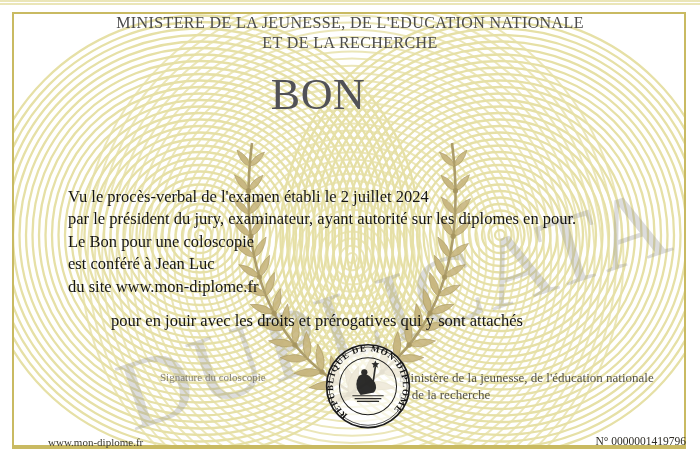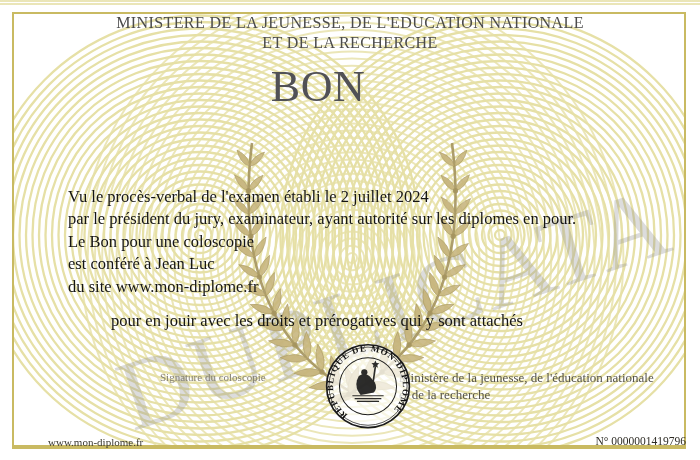--- a/index.html
+++ b/index.html
@@ -28,21 +28,21 @@
   .watermark{
     position:absolute; left:108px; top:328px;
     font-size:100px; line-height:1.15; letter-spacing:3px;
     color:rgba(150,150,150,0.33);
     transform:rotate(-18.5deg); transform-origin:0 50%;
     white-space:nowrap; font-family:"Liberation Serif", serif;
   }
 
   .header{ left:0; top:13px; width:700px; text-align:center;
     font-size:16px; line-height:20px; letter-spacing:.4px; color:#4b4b4b; }
-  .title{ left:0; top:68px; width:636px; text-align:center;
+  .title{ left:0; top:76px; width:636px; text-align:center;
     font-size:44px; line-height:38px; letter-spacing:.5px; color:#515156; }
 
   .body-text{ left:68px; top:186px; font-size:16.5px; line-height:22.4px; color:#151515; }
   .closing-line{ left:111px; top:311px; font-size:16.5px; color:#151515; }
 
   .signature-label{ left:160px; top:371px; font-size:11px; color:#837f74; }
   .ministry{ left:399px; top:369px; font-size:13px; line-height:17px; color:#55534a; }
   .website{ left:14px; top:436px; font-size:11px; color:#3a382f;margin-left:34px; }
   .serial{ right:14px; top:435px; font-size:11.5px; color:#2d2b24; }
 

